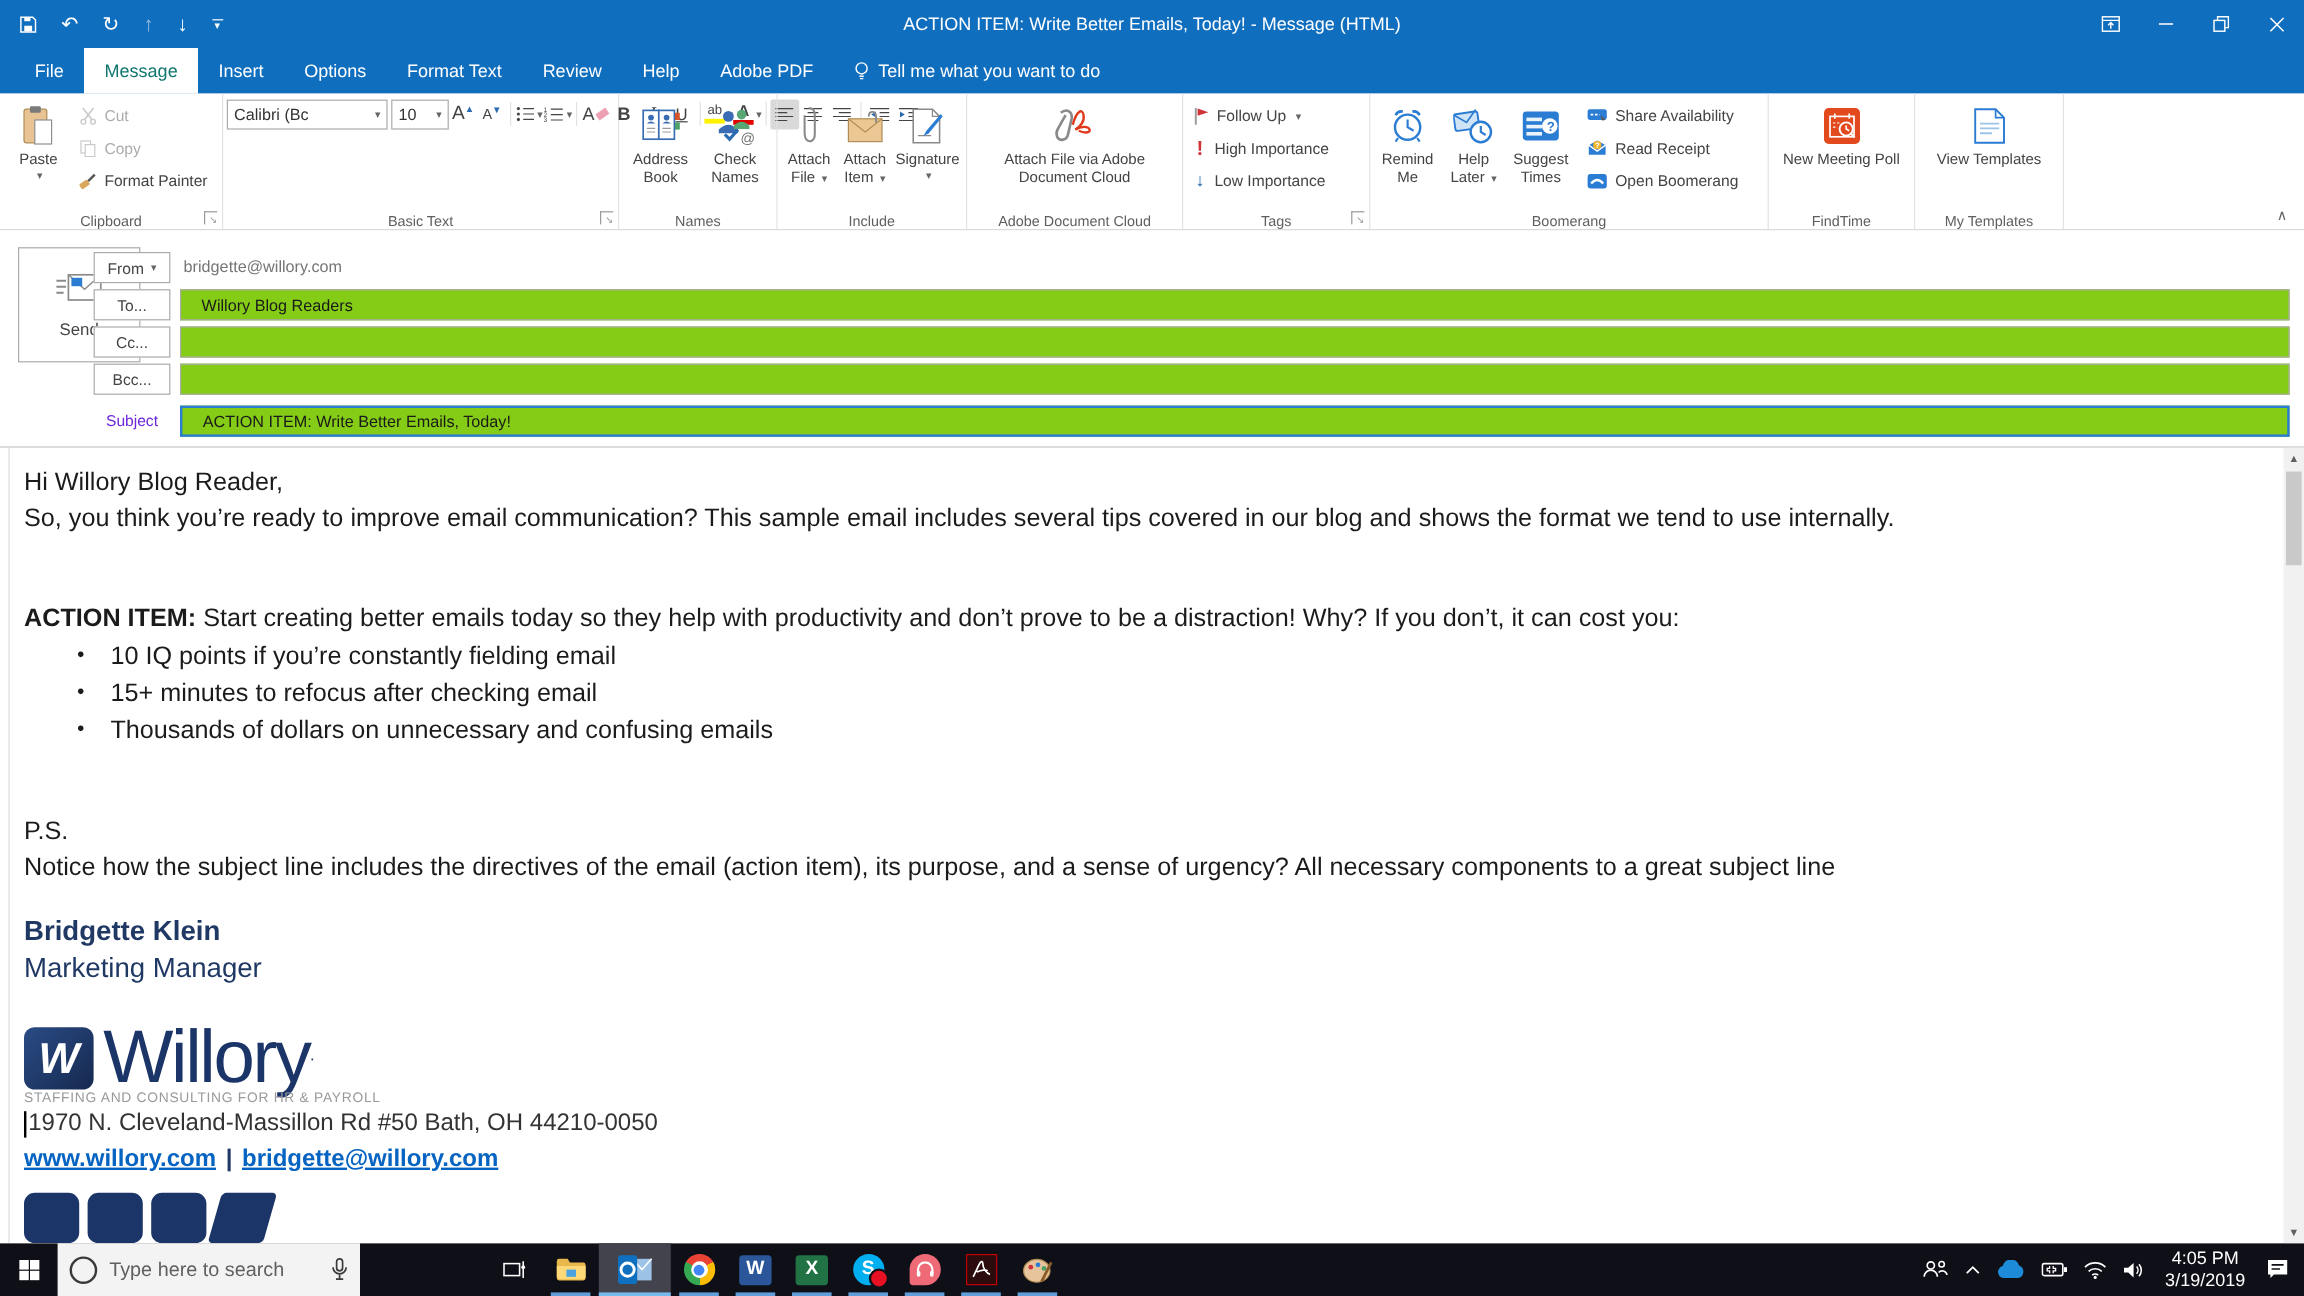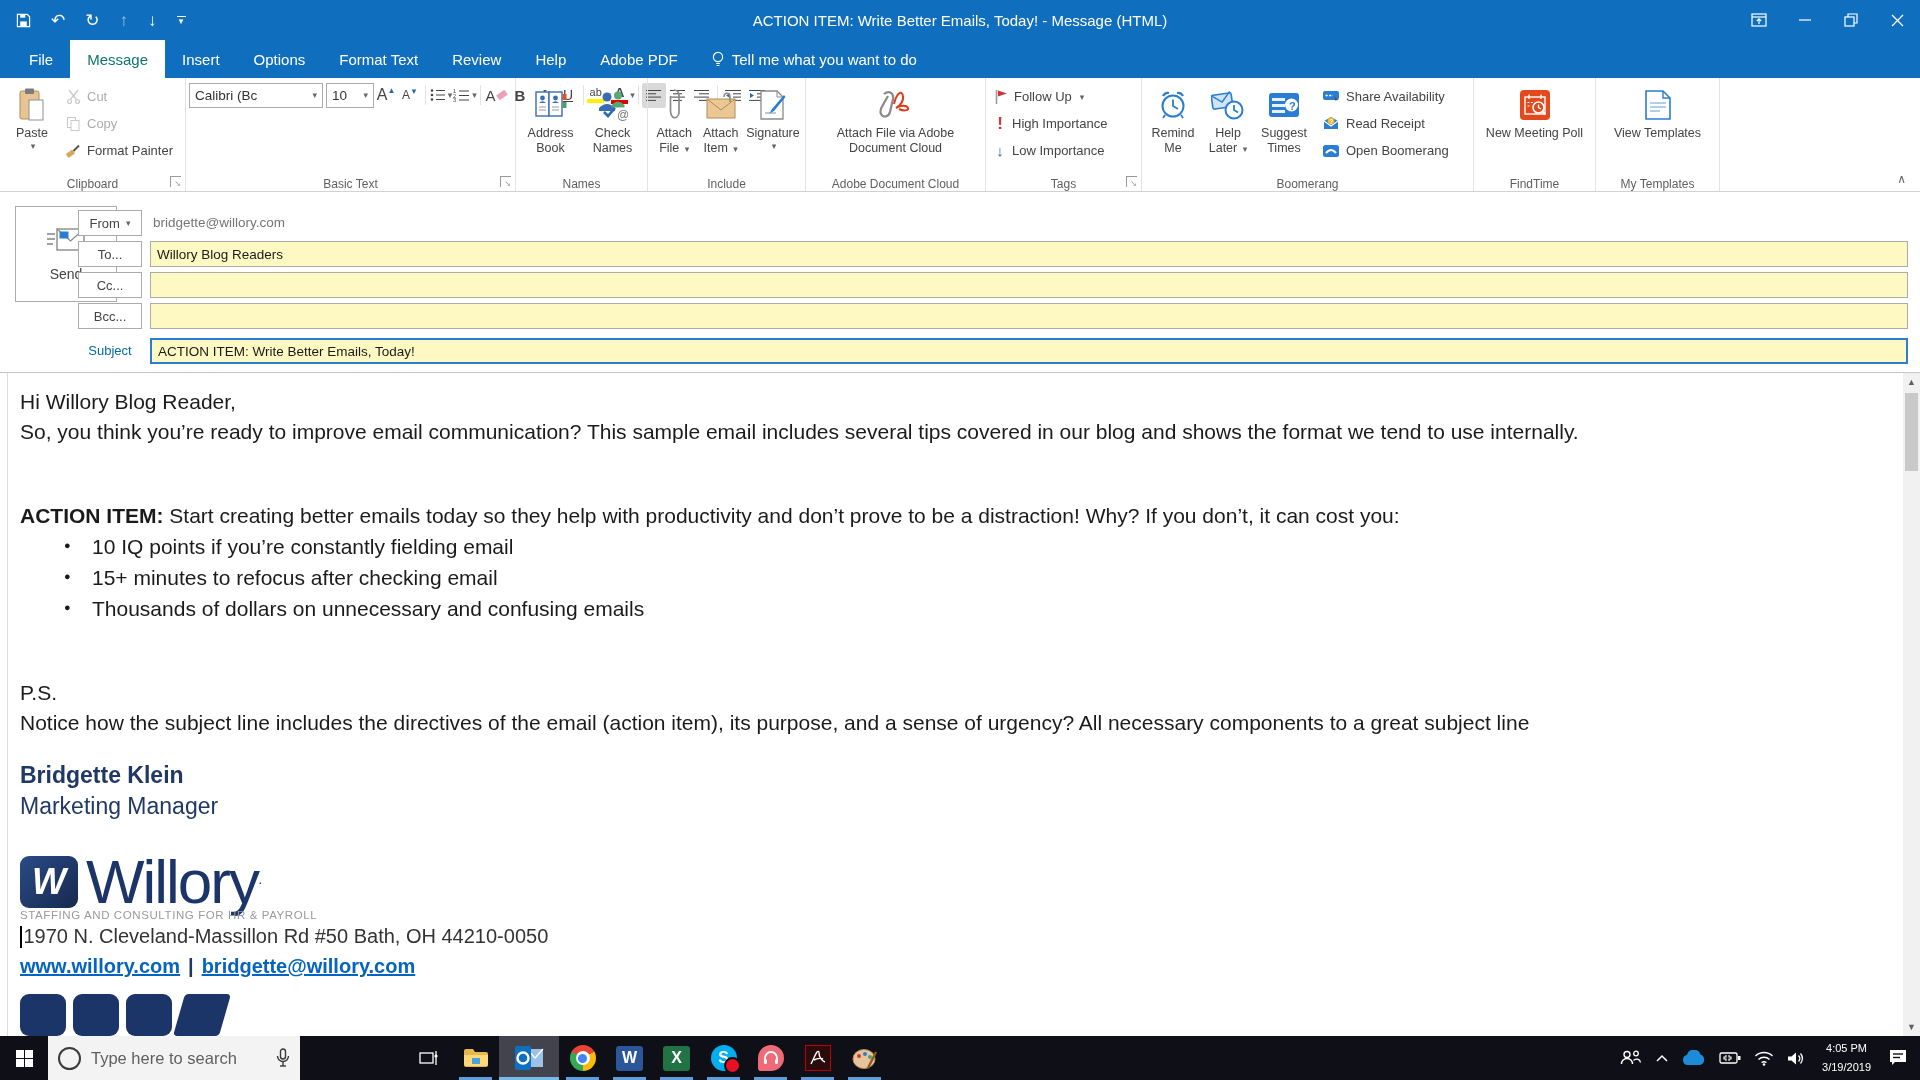--- a/index.html
+++ b/index.html
@@ -43,24 +43,24 @@
   .tbtn{min-width:24px;height:25px;display:flex;align-items:center;justify-content:center;color:#444}
   .keybg{background:#d9d9d9;border-radius:2px}
   .stack{display:flex;flex-direction:column;align-items:center;line-height:1}
   .cbar{width:17px;height:4px;margin-top:1px}
   .collapse{position:absolute;right:14px;bottom:5px;color:#666;font-size:12px}
 
   
   .header{position:relative;height:180px;background:#fff}
   .sendbtn{position:absolute;left:15px;top:14px;width:102px;height:96px;border:1px solid #ababab;background:#fff;display:flex;flex-direction:column;align-items:center;justify-content:center;gap:10px;font-size:14px;color:#444}
   .fbtn{position:absolute;left:78px;width:64px;height:26px;border:1px solid #ababab;background:#fff;display:flex;align-items:center;justify-content:center;font-size:13px;color:#444;gap:4px}
-  .ffield{position:absolute;left:150px;right:12px;height:26px;border:1px solid #ababab;background:#fef9c3;display:flex;align-items:center;padding:0 6px;font-size:13.5px;color:#1a1a1a}
+  .ffield{position:absolute;left:150px;right:12px;height:26px;border:1px solid #ababab;background:#84cc16;display:flex;align-items:center;padding:0 17px;font-size:13.5px;color:#1a1a1a}
   .subjfield{border:2px solid #2B7CD3}
   .fromtext{position:absolute;left:153px;font-size:13.5px;color:#757575;line-height:26px}
-  .subjlabel{position:absolute;left:78px;width:64px;text-align:center;font-size:13px;color:#0369a1;line-height:26px}
+  .subjlabel{position:absolute;left:78px;width:64px;text-align:center;font-size:13px;color:#6d28d9;line-height:26px}
 
   
   .canvas{position:relative;height:664px;border-top:1px solid #c6c6c6;background:#fff;overflow:hidden}
   .canvas-inner{margin-left:7px;border-left:1px solid #dedede;height:100%;padding:14px 40px 0 12px;overflow:hidden}
   .btext{font-size:21px;color:#1b1b1b;line-height:30px}
   .sp{height:30px}
   .sp-sm{height:16px}
   ul.blist{list-style:none;margin:4px 0 0 44px}
   ul.blist li{position:relative;padding-left:28px;margin-bottom:7px;font-size:21px;color:#1b1b1b}
   ul.blist li::before{content:"●";position:absolute;left:0;top:4px;font-size:11px;color:#1b1b1b}
@@ -99,21 +99,21 @@
   .olslot::after{content:"";position:absolute;bottom:0;left:0;right:0;height:3px;background:#76b9ed}
   .tile{width:27px;height:25px;border-radius:3px;display:flex;align-items:center;justify-content:center;color:#fff;font-weight:bold;font-size:16px}
   .chrome{width:26px;height:26px;border-radius:50%;background:conic-gradient(from 60deg,#FBBC05 0 120deg,#34A853 120deg 240deg,#EA4335 240deg 360deg);position:relative}
   .chrome::before{content:"";position:absolute;inset:6px;background:#fff;border-radius:50%}
   .chrome::after{content:"";position:absolute;inset:8.5px;background:#4285F4;border-radius:50%}
   .skype{width:26px;height:26px;border-radius:50%;background:#00AFF0;color:#fff;font-weight:bold;font-size:16px;display:flex;align-items:center;justify-content:center;position:relative}
   .skype::after{content:"";position:absolute;right:-4px;bottom:-3px;width:13px;height:13px;background:#E81123;border:2px solid #0f0f17;border-radius:50%}
   .headset{width:26px;height:26px;border-radius:50% 50% 50% 12%;background:#EE6A77;display:flex;align-items:center;justify-content:center}
   .acrobat{width:26px;height:26px;background:#2b0b0b;border:1.5px solid #C00000;display:flex;align-items:center;justify-content:center}
   .tray{margin-left:auto;display:flex;align-items:center;gap:13px;padding-right:12px}
-  .clock{font-size:11px;text-align:center;line-height:19px;margin:0 4px}
+  .clock{font-size:15px;text-align:center;line-height:19px;margin:0 4px}
 </style>
 </head>
 <body>
 
 <div class="titlebar">
   <div class="qat">
     <span class="g">
       <svg width="15" height="15" viewBox="0 0 16 16">
           <path d="M1.5 1.5h10.5l2.5 2.5v10.5H1.5z" fill="none" stroke="#fff" stroke-width="1.3"></path>
           <rect x="4.5" y="9" width="7" height="5" fill="#fff"></rect>

